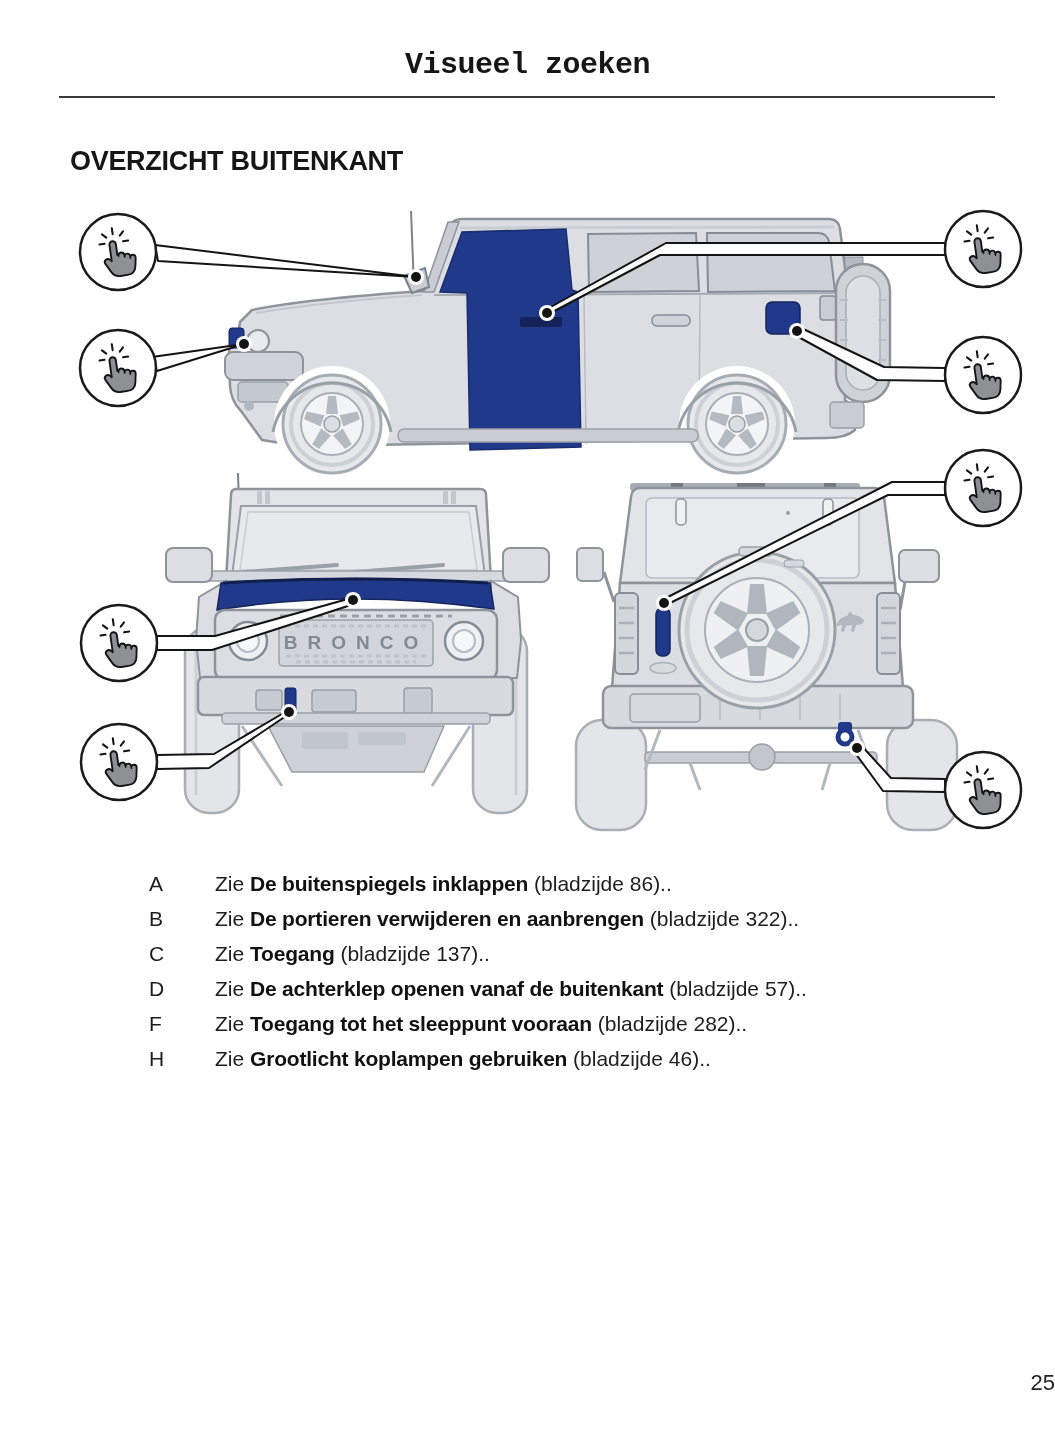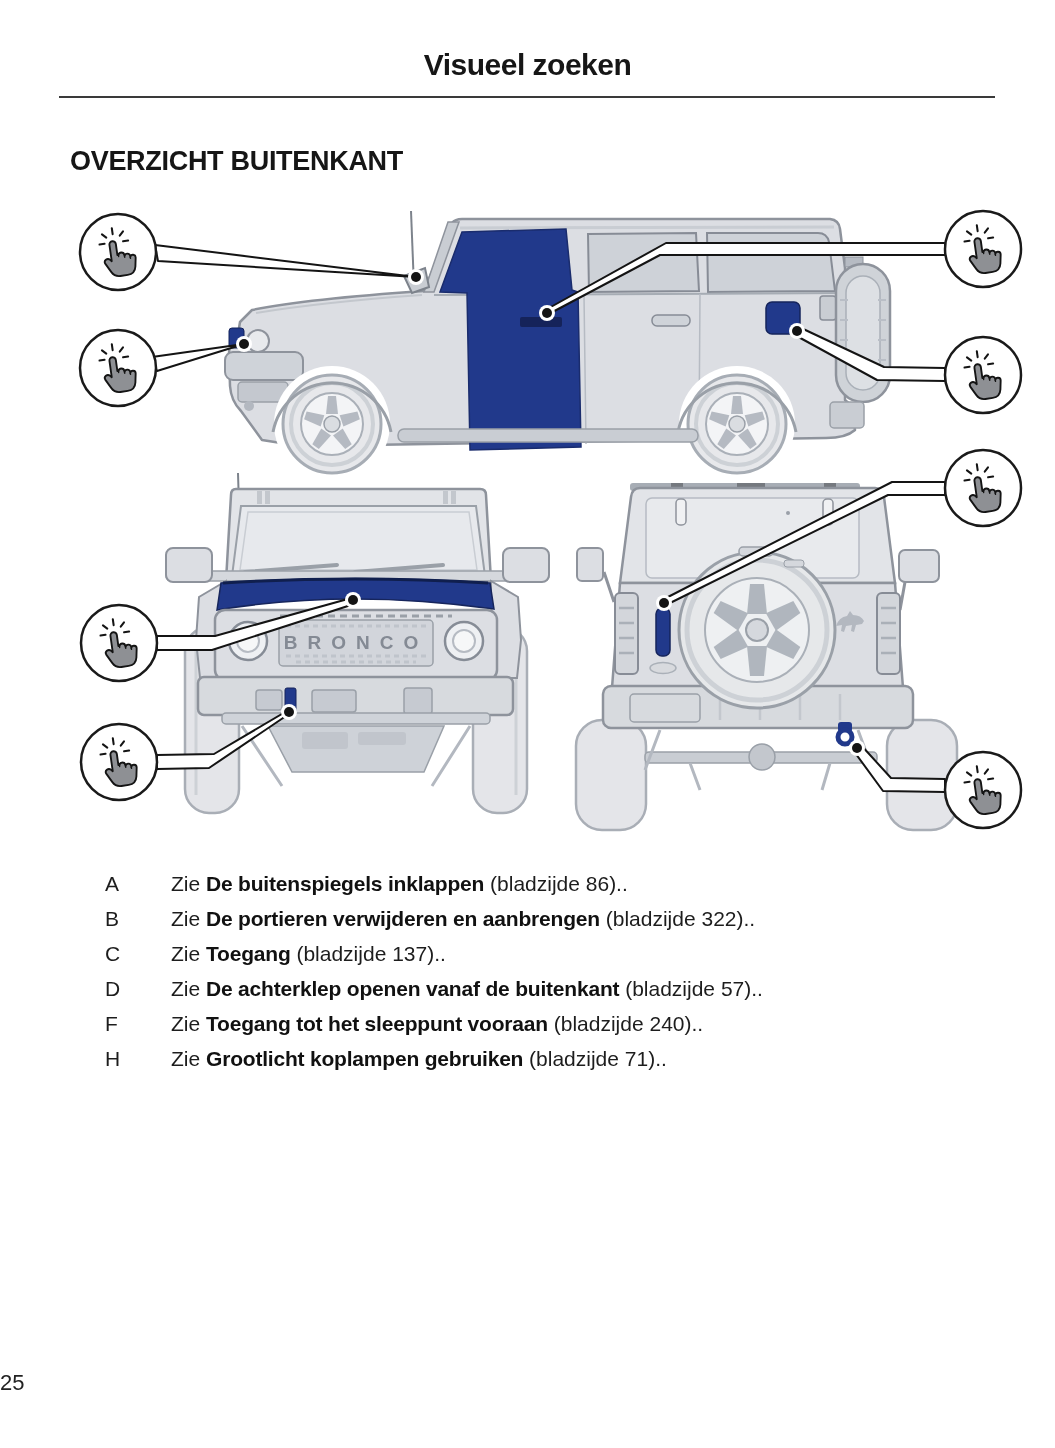--- a/index.html
+++ b/index.html
@@ -2,40 +2,40 @@
 <html><head>
 <meta charset="utf-8">
 <style>
   html,body{margin:0;padding:0;}
   body{
     width:1055px;height:1448px;position:relative;background:#ffffff;
     font-family:"Liberation Sans", sans-serif;color:#1a1a1a;overflow:hidden;
   }
   .page-title{
     position:absolute;top:48px;left:0;width:100%;text-align:center;
-    font-size:30px;font-weight:bold;letter-spacing:-0.5px;color:#161616;
+    font-size:30px;font-weight:bold;letter-spacing:-0.5px;color:#161616;font-family:Liberation Mono, monospace;
   }
   .title-rule{
     position:absolute;top:96px;left:59px;width:936px;height:0;
     border-top:2px solid #3a3a3a;
   }
   .section-heading{
     position:absolute;top:146px;left:70px;
     font-size:27px;font-weight:bold;letter-spacing:-0.3px;color:#161616;
   }
   .figure-wrap{position:absolute;left:38px;top:185px;width:985px;height:672px;}
-  .legend{position:absolute;top:872px;left:0;width:1000px;}
+  .legend{position:absolute;top:872px;left:0;width:1000px;padding-left:44px;}
   .legend-row{
     padding-left:105px;font-size:21px;line-height:24px;margin-bottom:11px;
     white-space:nowrap;color:#1d1d1d;
   }
   .legend-letter{display:inline-block;width:66px;}
   .lg-bold{font-weight:bold;letter-spacing:-0.2px;color:#111;}
   .page-number{
-    position:absolute;top:1370px;left:0;width:100%;text-align:left;
+    position:absolute;top:1370px;left:0;width:100%;text-align:right;
     font-size:22px;color:#222;
   }
 </style>
 </head>
 <body>
 
 <div class="page-title">Visueel zoeken</div>
 <div class="title-rule"></div>
 <div class="section-heading">OVERZICHT BUITENKANT</div>
 
@@ -281,20 +281,20 @@
   <div class="legend-row">
     <span class="legend-letter">B</span><span>Zie</span> <span class="lg-bold">De portieren verwijderen en aanbrengen</span> <span>(bladzijde 322)..</span>
   </div>
   <div class="legend-row">
     <span class="legend-letter">C</span><span>Zie</span> <span class="lg-bold">Toegang</span> <span>(bladzijde 137)..</span>
   </div>
   <div class="legend-row">
     <span class="legend-letter">D</span><span>Zie</span> <span class="lg-bold">De achterklep openen vanaf de buitenkant</span> <span>(bladzijde 57)..</span>
   </div>
   <div class="legend-row">
-    <span class="legend-letter">F</span><span>Zie</span> <span class="lg-bold">Toegang tot het sleeppunt vooraan</span> <span>(bladzijde 240)..</span>
-  </div>
-  <div class="legend-row">
-    <span class="legend-letter">H</span><span>Zie</span> <span class="lg-bold">Grootlicht koplampen gebruiken</span> <span>(bladzijde 71)..</span>
+    <span class="legend-letter">F</span><span>Zie</span> <span class="lg-bold">Toegang tot het sleeppunt vooraan</span> <span>(bladzijde 282)..</span>
+  </div>
+  <div class="legend-row">
+    <span class="legend-letter">H</span><span>Zie</span> <span class="lg-bold">Grootlicht koplampen gebruiken</span> <span>(bladzijde 46)..</span>
   </div>
 </div>
 
 <div class="page-number">25</div>
 
 </body></html>

